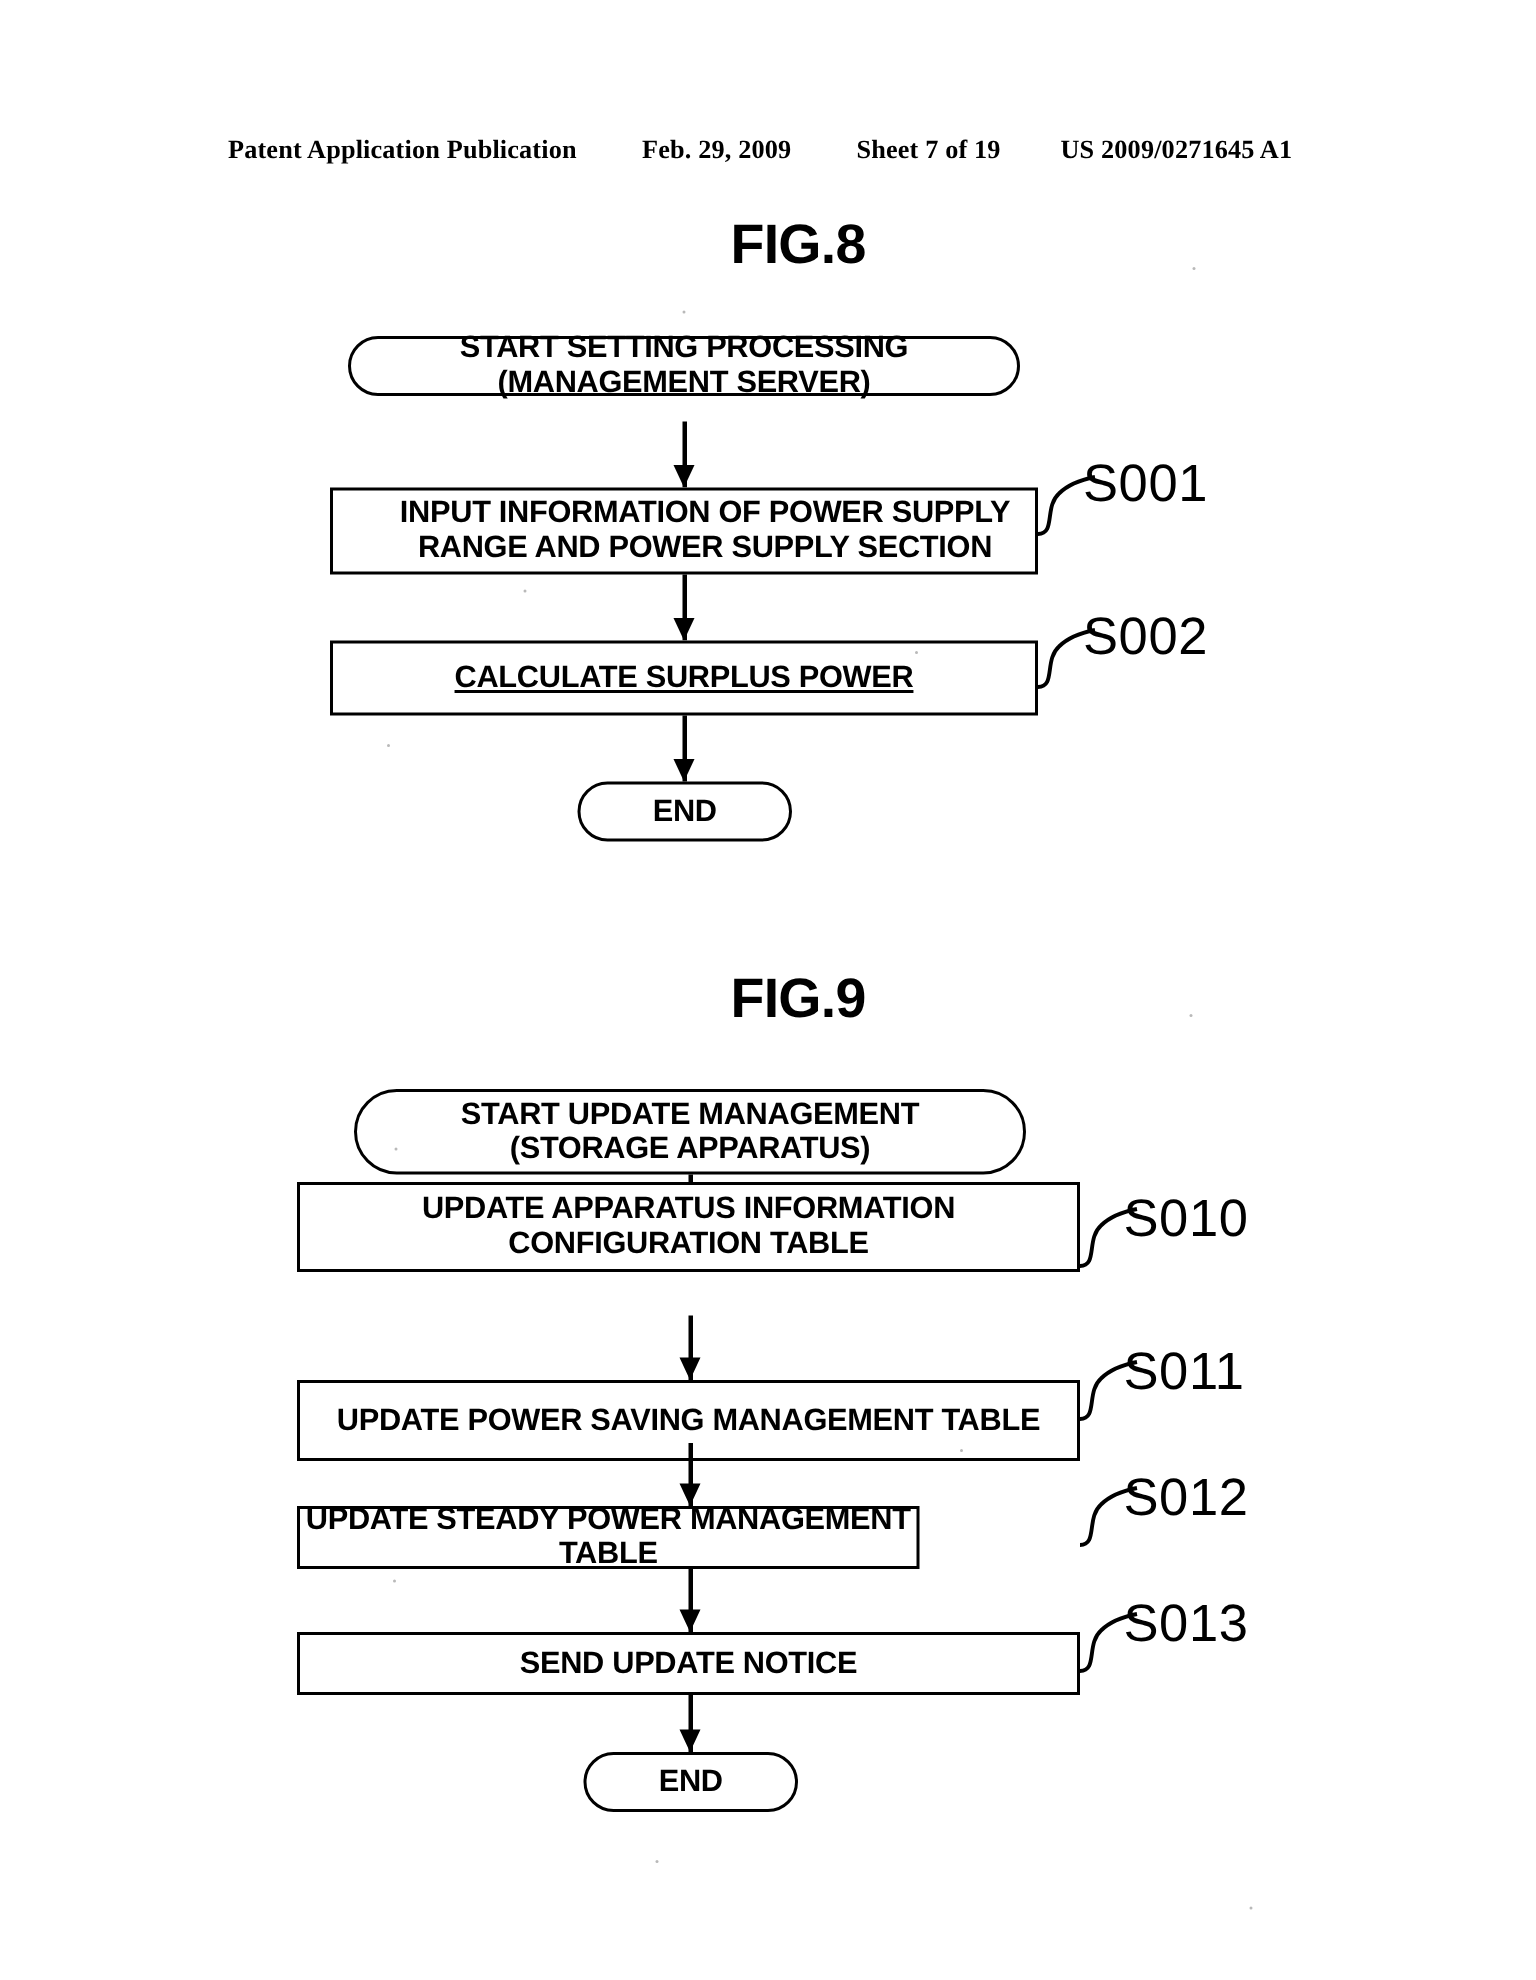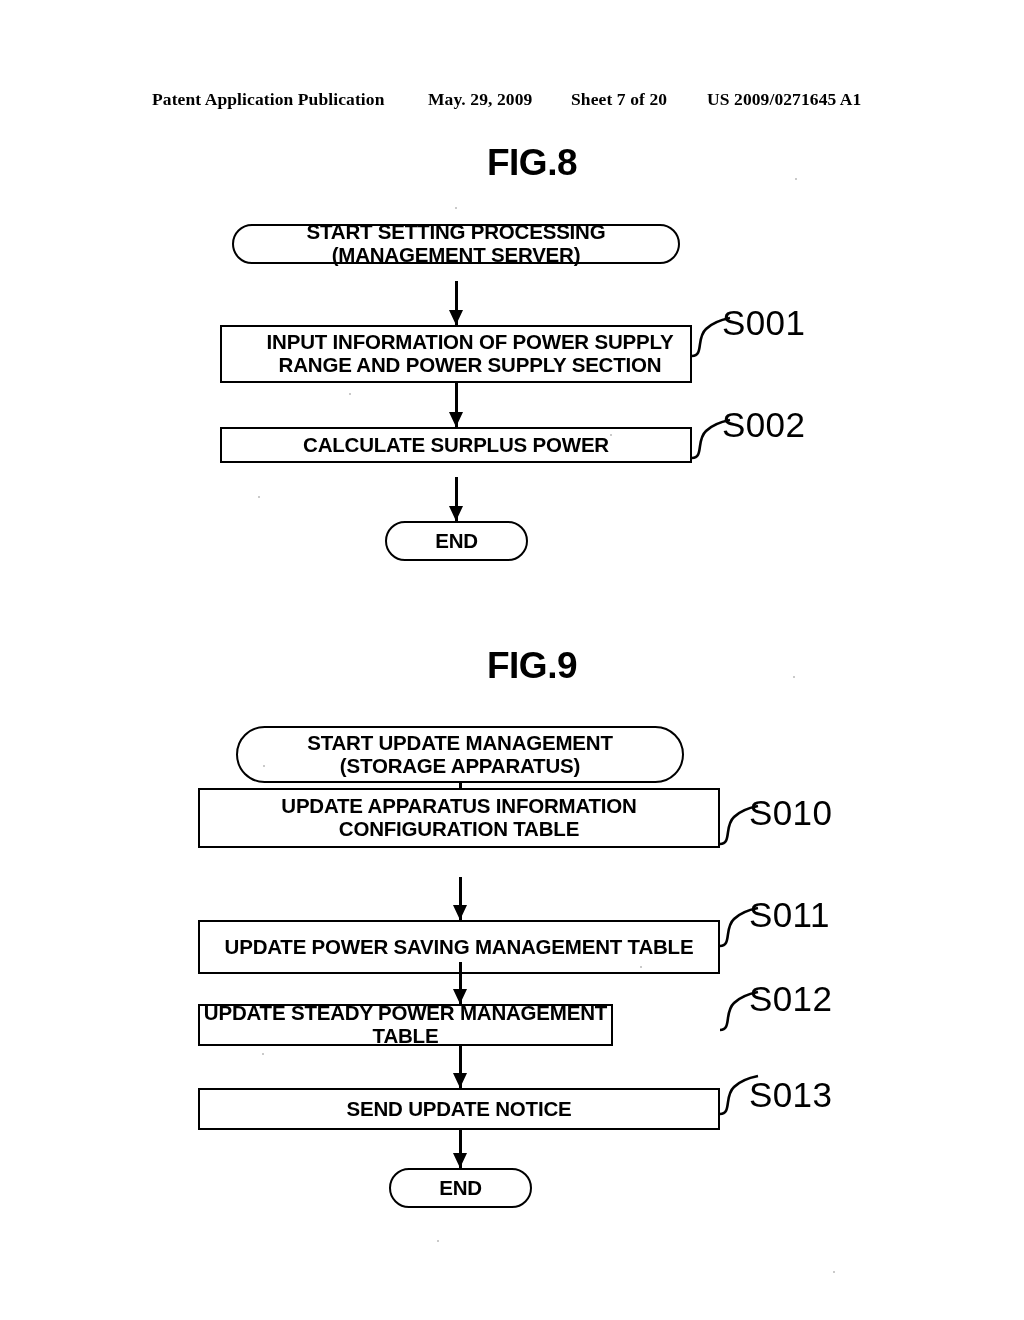--- a/index.html
+++ b/index.html
@@ -117,22 +117,22 @@
     width: 2px;
     height: 2px;
     border-radius: 50%;
   }
 </style>
 </head>
 <body>
 
 <div class="page-header">
   <span class="hdr-pub">Patent Application Publication</span>
-  <span class="hdr-date">May. 29, 2009</span>
-  <span class="hdr-sheet">Sheet 7 of 20</span>
+  <span class="hdr-date">Feb. 29, 2009</span>
+  <span class="hdr-sheet">Sheet 7 of 19</span>
   <span class="hdr-num">US 2009/0271645 A1</span>
 </div>
 
 <div id="fig8-title" class="fig-title">FIG.8</div>
 
 <div class="node terminal" id="fig8-start" style="left:232px; top:224px; width:448px; height:40px;">START SETTING PROCESSING
 (MANAGEMENT SERVER)</div>
 
 <div class="conn" style="left:455px; top:281px; height:44px;">
   <div class="conn-line" style="height:44px;"></div>
@@ -145,21 +145,21 @@
 <svg class="leader" style="left:690px; top:310px;" width="50" height="60" viewBox="0 0 50 60">
   <path d="M2,46 C14,46 6,28 16,19 C22,13 30,10 40,8" fill="none" stroke="#000" stroke-width="2.6"></path>
 </svg>
 <div class="step-label" style="left:722px; top:303px;">S001</div>
 
 <div class="conn" style="left:455px; top:383px; height:44px;">
   <div class="conn-line" style="height:44px;"></div>
   <div class="conn-head"></div>
 </div>
 
-<div class="node process" id="fig8-s002" style="left:220px; top:427px; width:472px; height:36px;">CALCULATE SURPLUS POWER</div>
+<div class="node process" id="fig8-s002" style="left:220px; top:427px; width:472px; height:50px;text-decoration:underline;">CALCULATE SURPLUS POWER</div>
 
 <svg class="leader" style="left:690px; top:412px;" width="50" height="60" viewBox="0 0 50 60">
   <path d="M2,46 C14,46 6,28 16,19 C22,13 30,10 40,8" fill="none" stroke="#000" stroke-width="2.6"></path>
 </svg>
 <div class="step-label" style="left:722px; top:405px;">S002</div>
 
 <div class="conn" style="left:455px; top:477px; height:44px;">
   <div class="conn-line" style="height:44px;"></div>
   <div class="conn-head"></div>
 </div>
@@ -211,21 +211,21 @@
 <div class="conn" style="left:459px; top:1046px; height:42px;">
   <div class="conn-line" style="height:42px;"></div>
   <div class="conn-head"></div>
 </div>
 
 <div class="node process" id="fig9-s013" style="left:198px; top:1088px; width:522px; height:42px;">SEND UPDATE NOTICE</div>
 
 <svg class="leader" style="left:718px; top:1070px;" width="50" height="60" viewBox="0 0 50 60">
   <path d="M2,44 C14,44 6,26 16,17 C22,11 30,8 40,6" fill="none" stroke="#000" stroke-width="2.6"></path>
 </svg>
-<div class="step-label" style="left:749px; top:1063px;margin-top:12px;">S013</div>
+<div class="step-label" style="left:749px; top:1063px;">S013</div>
 
 <div class="conn" style="left:459px; top:1130px; height:38px;">
   <div class="conn-line" style="height:38px;"></div>
   <div class="conn-head"></div>
 </div>
 
 <div class="node terminal" id="fig9-end" style="left:389px; top:1168px; width:143px; height:40px;">END</div>
 
 <div class="speck" style="left:455px; top:207px;"></div>
 <div class="speck" style="left:795px; top:178px;"></div>

